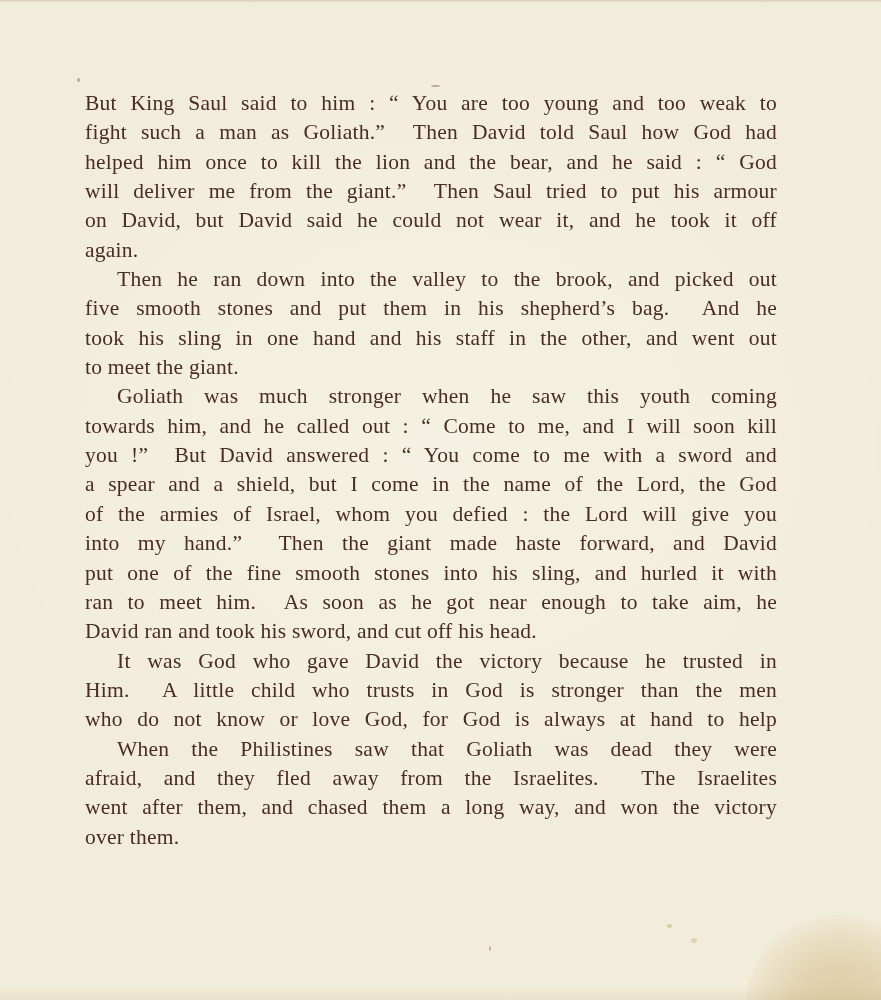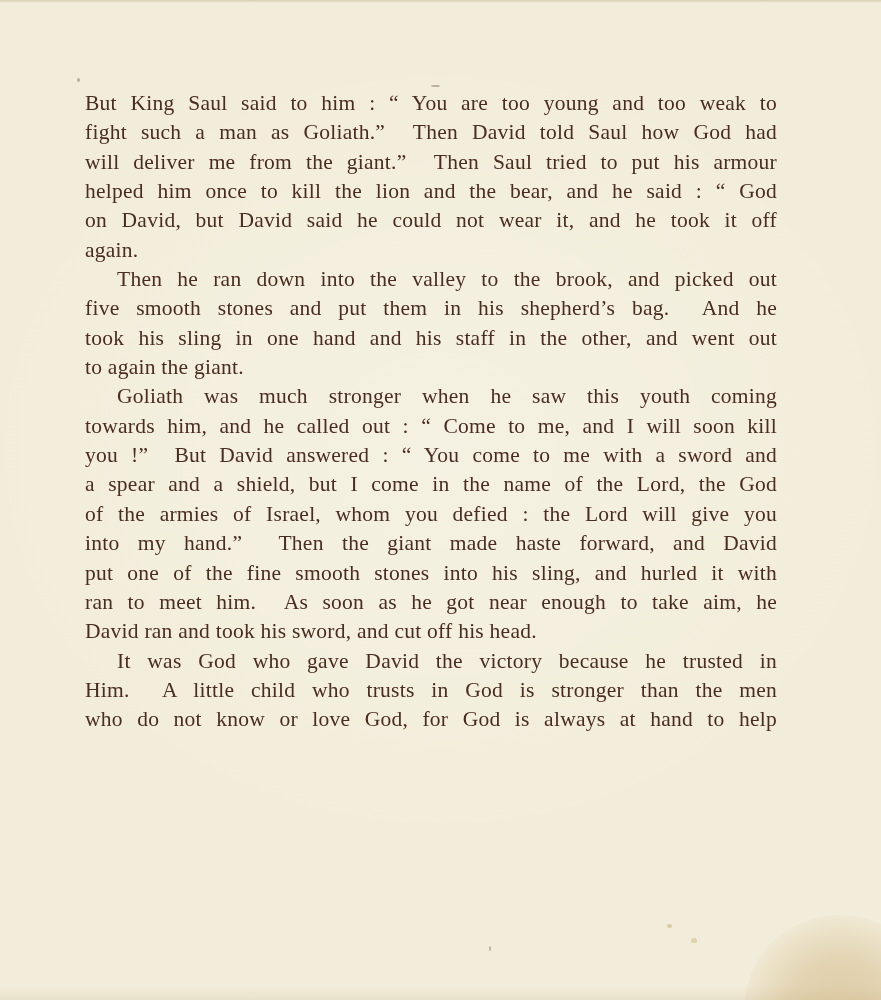--- a/index.html
+++ b/index.html
@@ -70,47 +70,53 @@
   .speck-5 { left: 431px; top: 85px;  width: 9px; height: 2px; background: rgba(100,75,55,0.40); }
 </style>
 </head>
 <body>
 
 <div class="page">
   <div class="text-block">
       <div class="paragraph">
         <div class="line justified">But King Saul said to him : “ You are too young and too weak to</div>
         <div class="line justified">fight such a man as Goliath.”&nbsp; Then David told Saul how God had</div>
+        <div class="line justified">helped him once to kill the lion and the bear, and he said : “ God</div>
         <div class="line justified">will deliver me from the giant.”&nbsp; Then Saul tried to put his armour</div>
-        <div class="line justified">helped him once to kill the lion and the bear, and he said : “ God</div>
         <div class="line justified">on David, but David said he could not wear it, and he took it off</div>
         <div class="line">again.</div>
       </div>
       <div class="paragraph indented">
         <div class="line justified">Then he ran down into the valley to the brook, and picked out</div>
         <div class="line justified">five smooth stones and put them in his shepherd’s bag.&nbsp; And he</div>
         <div class="line justified">took his sling in one hand and his staff in the other, and went out</div>
-        <div class="line">to again the giant.</div>
+        <div class="line">to meet the giant.</div>
       </div>
       <div class="paragraph indented">
         <div class="line justified">Goliath was much stronger when he saw this youth coming</div>
         <div class="line justified">towards him, and he called out : “ Come to me, and I will soon kill</div>
         <div class="line justified">you !”&nbsp; But David answered : “ You come to me with a sword and</div>
         <div class="line justified">a spear and a shield, but I come in the name of the Lord, the God</div>
         <div class="line justified">of the armies of Israel, whom you defied : the Lord will give you</div>
         <div class="line justified">into my hand.”&nbsp; Then the giant made haste forward, and David</div>
         <div class="line justified">put one of the fine smooth stones into his sling, and hurled it with</div>
         <div class="line justified">ran to meet him.&nbsp; As soon as he got near enough to take aim, he</div>
         <div class="line">David ran and took his sword, and cut off his head.</div>
       </div>
       <div class="paragraph indented">
         <div class="line justified">It was God who gave David the victory because he trusted in</div>
         <div class="line justified">Him.&nbsp; A little child who trusts in God is stronger than the men</div>
         <div class="line justified">who do not know or love God, for God is always at hand to help</div>
       </div>
+      <div class="paragraph indented">
+        <div class="line justified">When the Philistines saw that Goliath was dead they were</div>
+        <div class="line justified">afraid, and they fled away from the Israelites.&nbsp; The Israelites</div>
+        <div class="line justified">went after them, and chased them a long way, and won the victory</div>
+        <div class="line">over them.</div>
+      </div>
     </div>
   <div class="stain stain-corner"></div>
   <div class="speck speck-1"></div>
   <div class="speck speck-2"></div>
   <div class="speck speck-3"></div>
   <div class="speck speck-4"></div>
   <div class="speck speck-5"></div>
 </div>
 
 </body></html>

